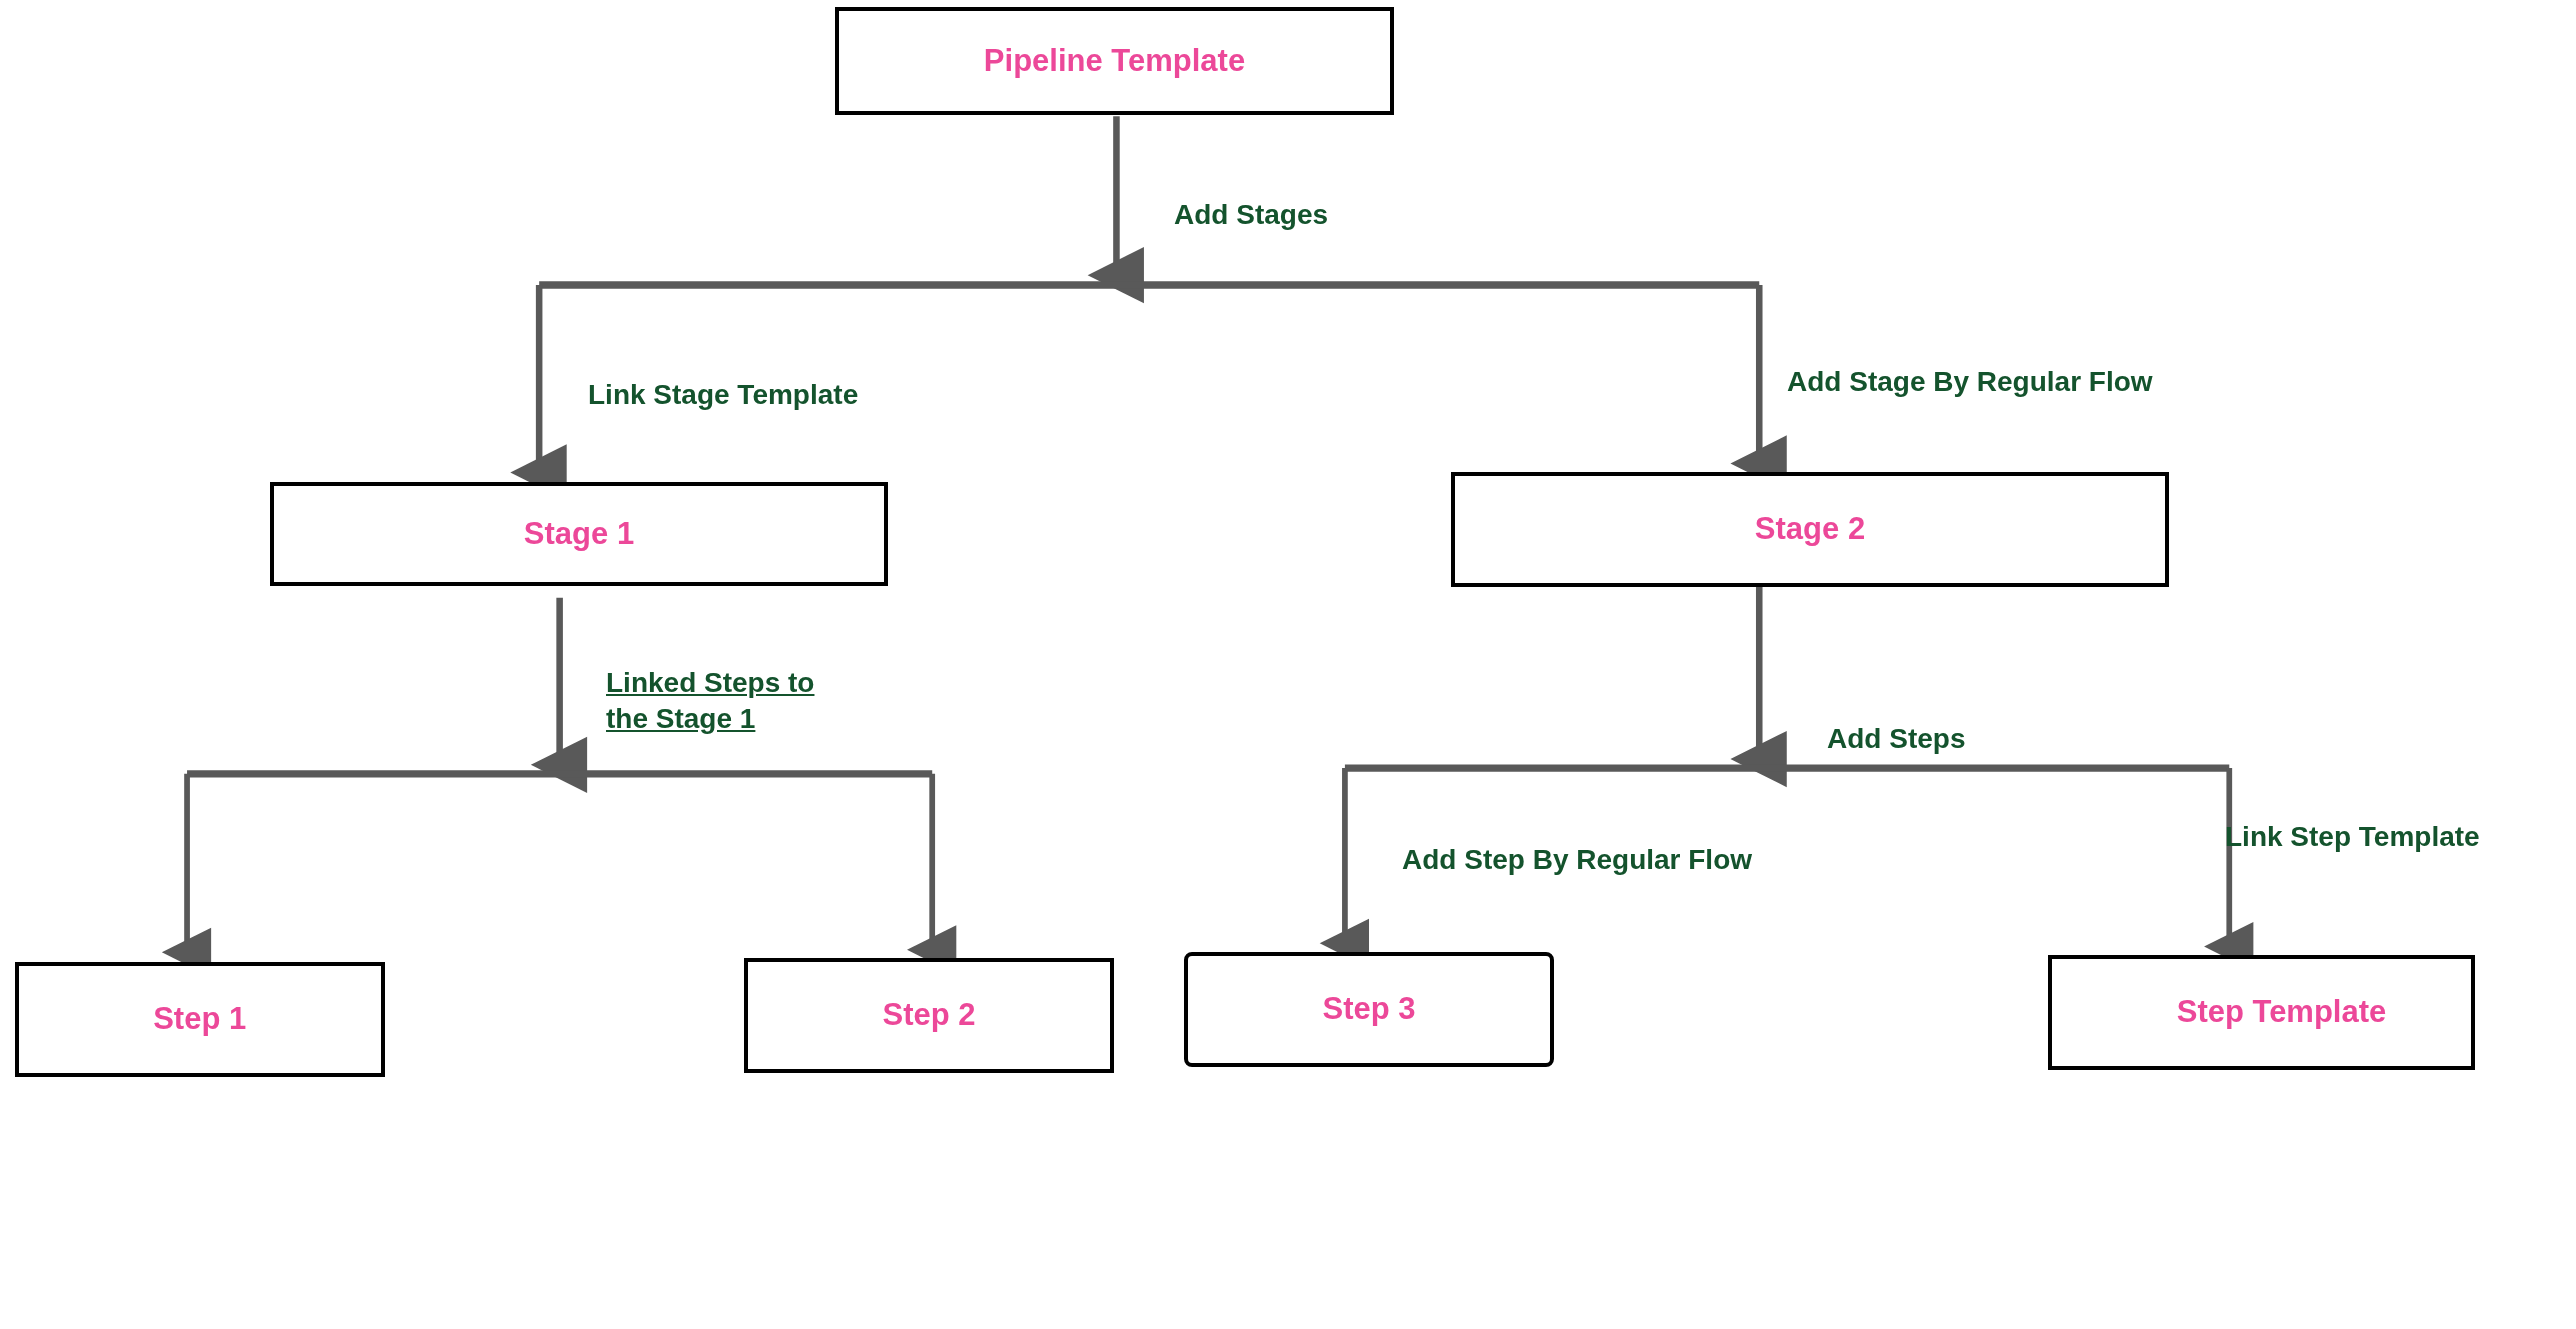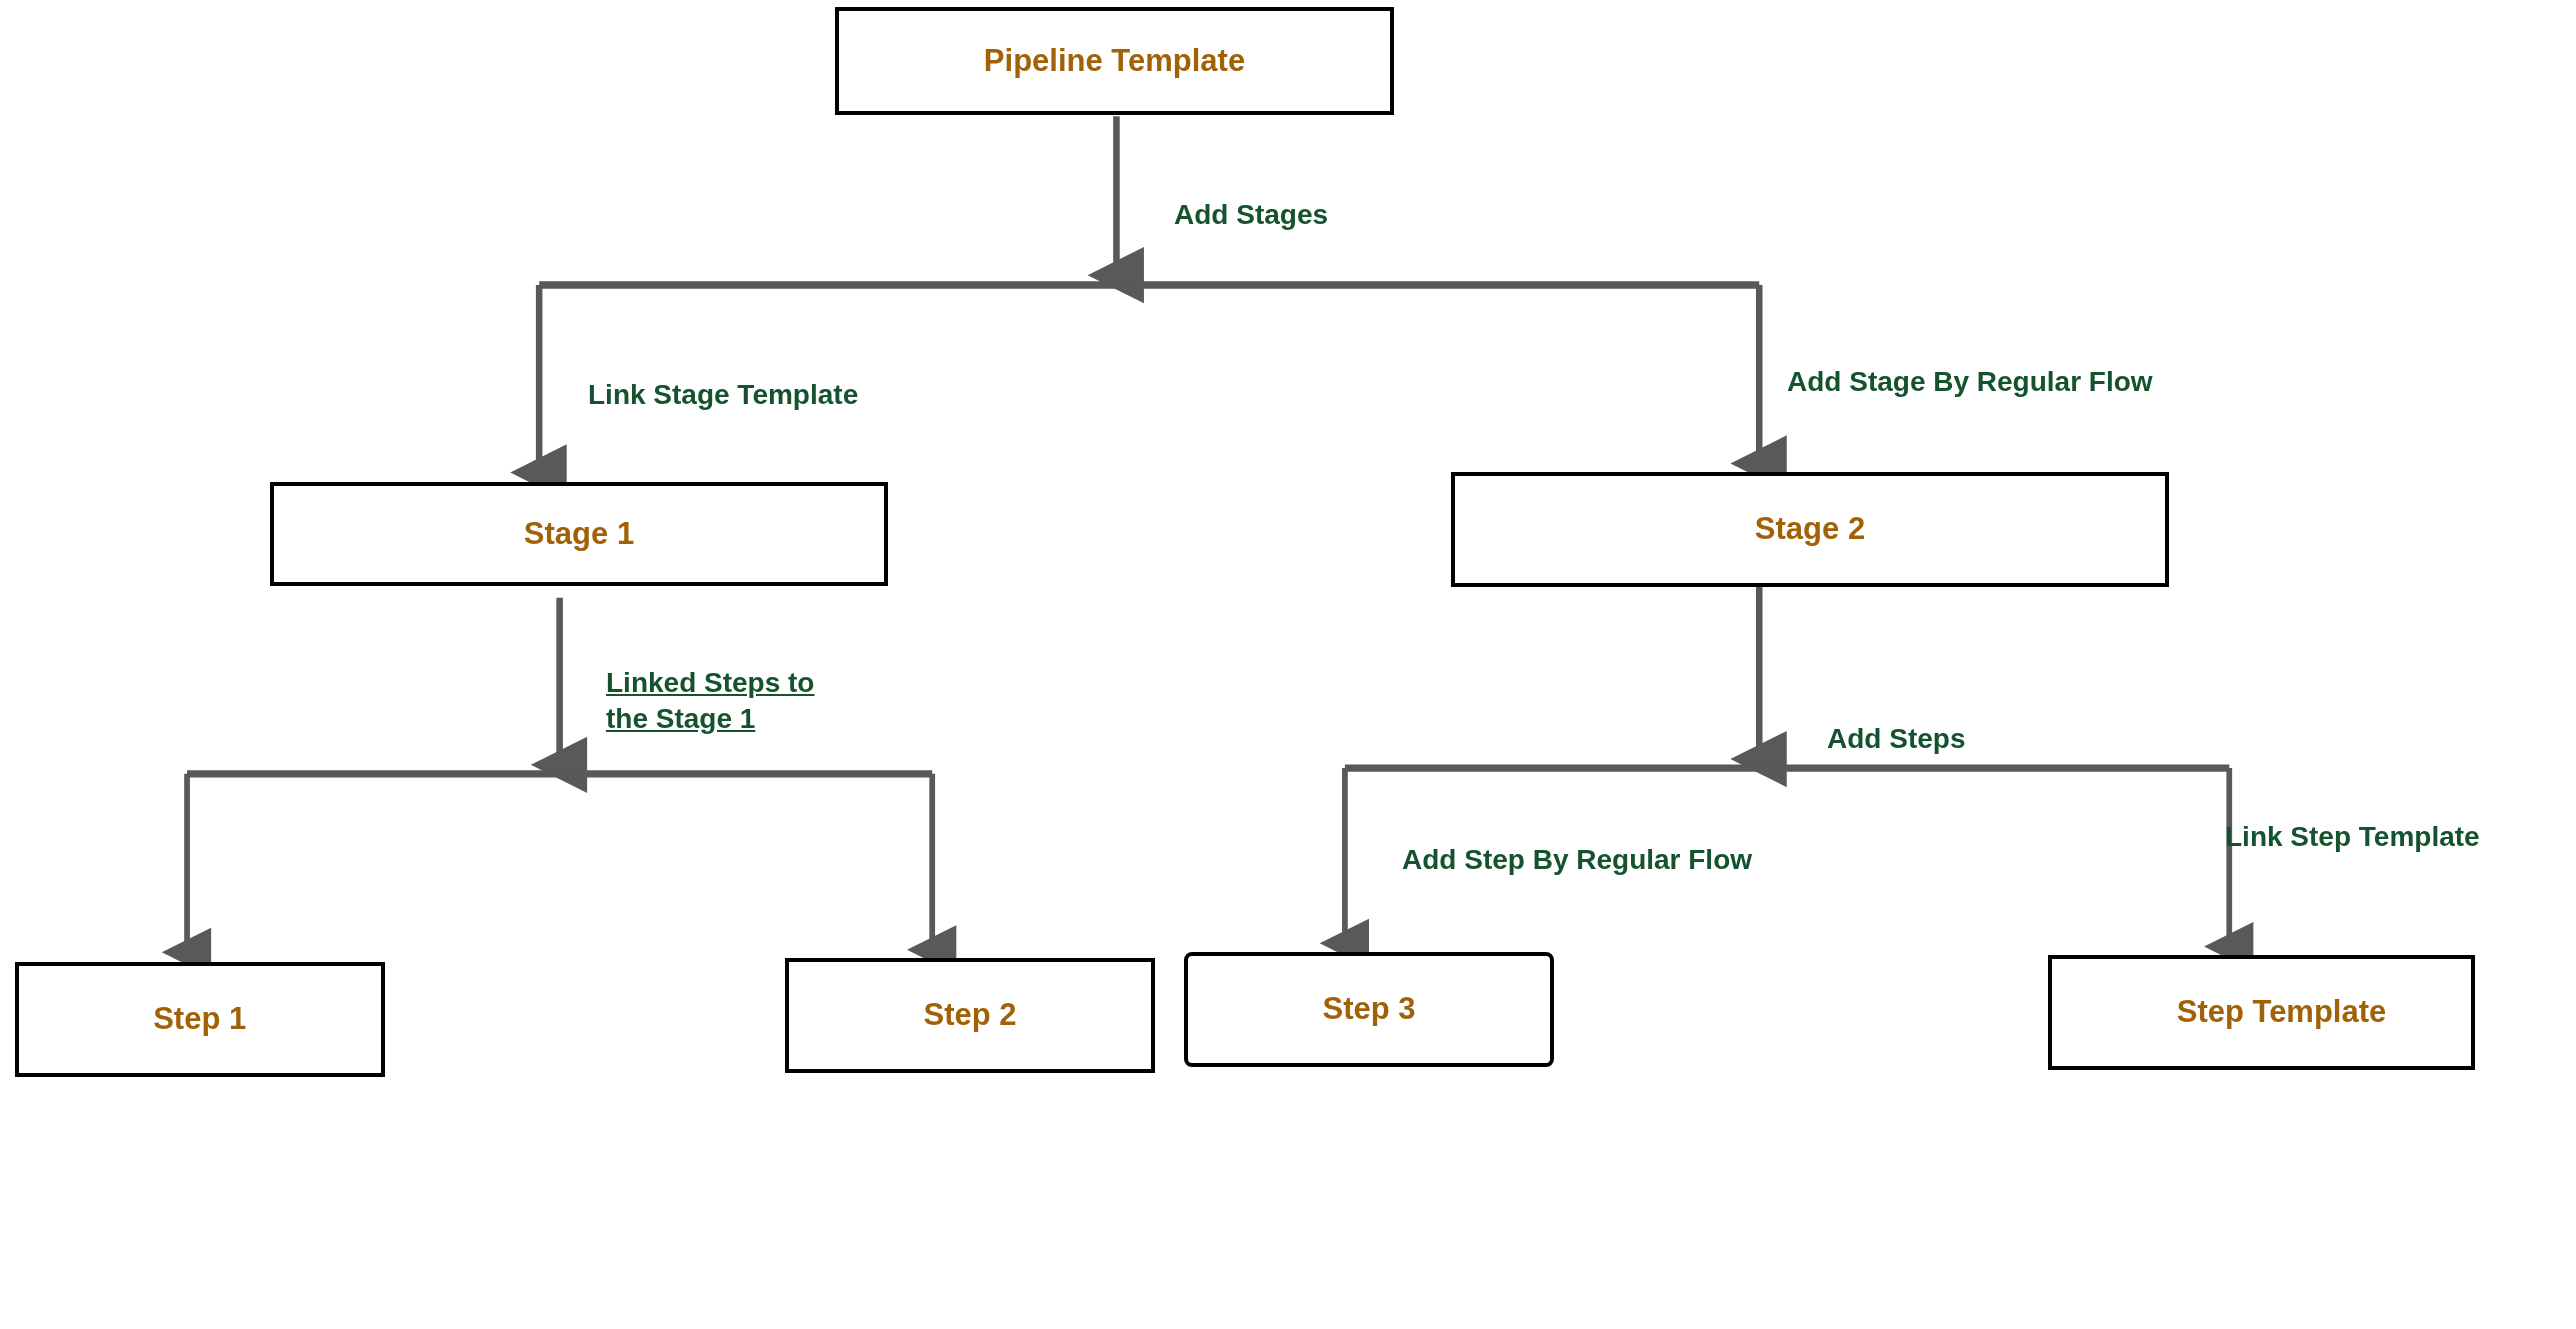--- a/index.html
+++ b/index.html
@@ -31,21 +31,21 @@
     border: 4.9px solid #000000;
     display: flex;
     align-items: center;
     justify-content: center;
     z-index: 5;
   }
   .node-label {
     font-family: "Liberation Sans", sans-serif;
     font-weight: bold;
     font-size: 31px;
-    color: #a16207;
+    color: #ec4899;
     line-height: 1.1;
     text-align: left;
     white-space: nowrap;
   }
   .edge-label {
     position: absolute;
     font-family: "Liberation Sans", sans-serif;
     font-weight: bold;
     font-size: 28px;
     color: #14532d;
@@ -126,21 +126,21 @@
   </div>
 
   <div class="node" style="left:1451px; top:472px; width:718px; height:115px;">
     <span class="node-label">Stage 2</span>
   </div>
 
   <div class="node" style="left:14.7px; top:962px; width:370px; height:115px;">
     <span class="node-label">Step 1</span>
   </div>
 
-  <div class="node" style="left:744px; top:958px; width:370px; height:115px;margin-left:41px;">
+  <div class="node" style="left:744px; top:958px; width:370px; height:115px;">
     <span class="node-label">Step 2</span>
   </div>
 
   <div class="node" style="left:1184px; top:952px; width:370px; height:115px;border-radius:8px;">
     <span class="node-label">Step 3</span>
   </div>
 
   <div class="node" style="left:2048px; top:955px; width:427px; height:115px;padding-left:40px;">
     <span class="node-label">Step Template</span>
   </div>

